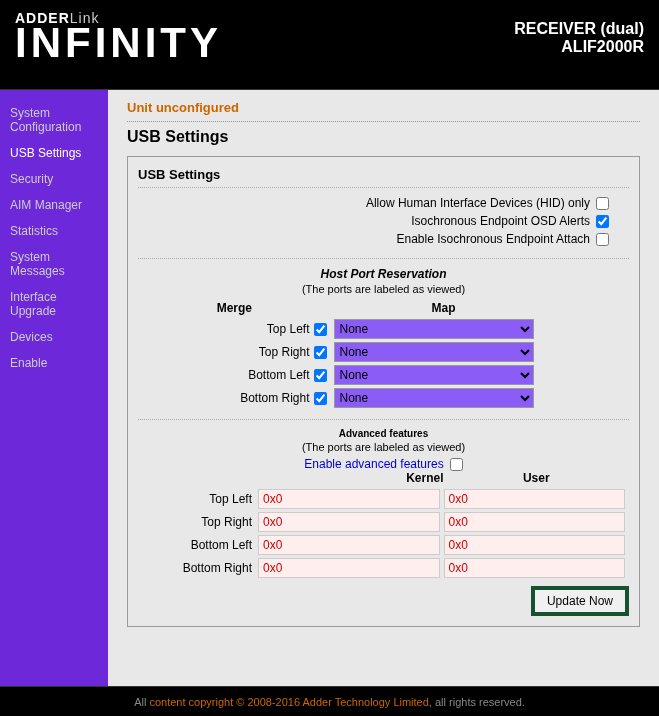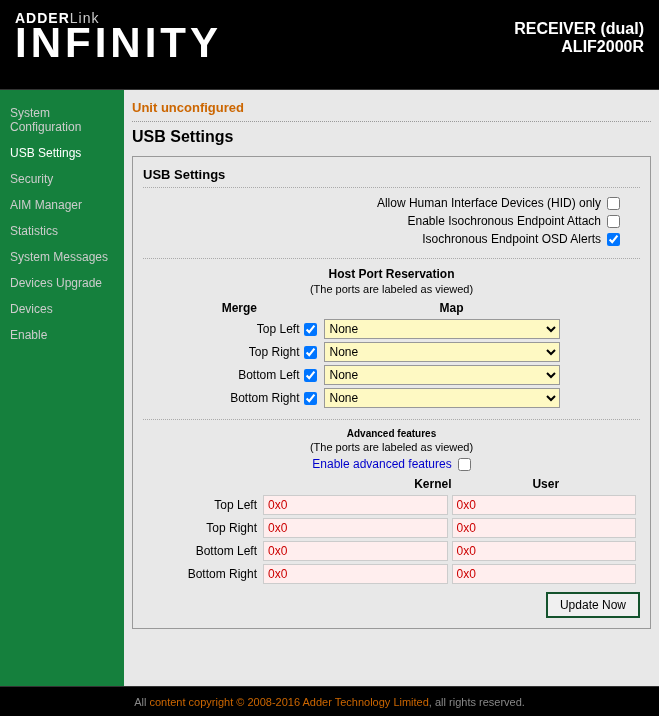--- a/index.html
+++ b/index.html
@@ -54,43 +54,43 @@
     }
 
     
     .layout {
       display: flex;
       height: calc(716px - 90px - 30px);
     }
 
     
     .sidebar {
-      width: 124px;
-      background: #15803d;
+      width: 108px;
+      background: #6d28d9;
       padding: 10px 0;
       flex-shrink: 0;
     }
     .sidebar-item {
       display: block;
       padding: 6px 10px;
       color: #ccc;
       text-decoration: none;
       font-size: 12px;
       cursor: pointer;
     }
     .sidebar-item.active {
       color: #fff;
     }
 
     
     .main {
       flex: 1;
       background: #e8e8e8;
       color: #000;
-      padding: 10px 8px;
+      padding: 10px 19px;
       overflow-y: auto;
     }
 
     .unit-unconfigured {
       color: #cc6600;
       font-weight: bold;
       font-size: 13px;
       margin-bottom: 6px;
       border-bottom: 1px dotted #999;
       padding-bottom: 6px;
@@ -146,20 +146,21 @@
     .host-port-section {
       border-bottom: 1px dotted #aaa;
       padding-bottom: 8px;
       margin-bottom: 8px;
     }
     .host-port-title {
       text-align: center;
       font-weight: bold;
       font-size: 12px;
       margin-bottom: 2px;
+      font-style: italic;
     }
     .host-port-subtitle {
       text-align: center;
       font-size: 11px;
       margin-bottom: 6px;
     }
     .merge-map-header {
       display: flex;
       justify-content: center;
       margin-bottom: 4px;
@@ -189,24 +190,24 @@
       font-size: 12px;
       color: #000;
       padding-right: 4px;
     }
     .port-row-checkbox {
       width: 20px;
       display: flex;
       align-items: center;
     }
     .port-row select {
-      width: 236px;
+      width: 200px;
       font-size: 12px;
       padding: 1px;
-      background: #fef9c3;
+      background: #8b5cf6;
       border: 1px solid #999;
     }
 
     
     .advanced-section {
       margin-bottom: 8px;
     }
     .advanced-title {
       text-align: center;
       font-weight: bold;
@@ -215,21 +216,21 @@
     }
     .advanced-subtitle {
       text-align: center;
       font-size: 11px;
       margin-bottom: 4px;
     }
     .enable-advanced-row {
       display: flex;
       justify-content: center;
       align-items: center;
-      margin-bottom: 6px;
+      margin-bottom: 0;
     }
     .enable-advanced-row label {
       color: #0000cc;
       font-size: 12px;
       margin-right: 6px;
     }
 
     .kernel-user-header {
       display: flex;
       margin-bottom: 4px;
@@ -271,21 +272,21 @@
       color: #cc0000;
     }
 
     .update-btn-row {
       display: flex;
       justify-content: flex-end;
       margin-top: 8px;
     }
     .update-btn {
       background: #f0f0f0;
-      border: 2px solid #14532d;
+      border: 4px solid #14532d;
       padding: 4px 12px;
       font-size: 12px;
       cursor: pointer;
       color: #000;
     }
 
     
     .footer {
       height: 30px;
       background: #000;
@@ -319,44 +320,44 @@
 
 <div class="layout">
 
   <nav class="sidebar">
     <a class="sidebar-item">System Configuration</a>
     <a class="sidebar-item active">USB Settings</a>
     <a class="sidebar-item">Security</a>
     <a class="sidebar-item">AIM Manager</a>
     <a class="sidebar-item">Statistics</a>
     <a class="sidebar-item">System Messages</a>
-    <a class="sidebar-item">Devices Upgrade</a>
+    <a class="sidebar-item">Interface Upgrade</a>
     <a class="sidebar-item">Devices</a>
     <a class="sidebar-item">Enable</a>
   </nav>
 
   <main class="main">
     <div class="unit-unconfigured">Unit unconfigured</div>
     <div class="page-title">USB Settings</div>
 
     <div class="section-box">
       <div class="section-title">USB Settings</div>
 
       <div class="checkboxes-area">
         <div class="checkbox-row">
           <label>Allow Human Interface Devices (HID) only</label>
           <input type="checkbox" style="">
         </div>
         <div class="checkbox-row">
+          <label>Isochronous Endpoint OSD Alerts</label>
+          <input type="checkbox" checked="" style="">
+        </div>
+        <div class="checkbox-row">
           <label>Enable Isochronous Endpoint Attach</label>
           <input type="checkbox" style="">
-        </div>
-        <div class="checkbox-row">
-          <label>Isochronous Endpoint OSD Alerts</label>
-          <input type="checkbox" checked="" style="">
         </div>
       </div>
 
       <div class="host-port-section">
         <div class="host-port-title">Host Port Reservation</div>
         <div class="host-port-subtitle">(The ports are labeled as viewed)</div>
         <div class="merge-map-header">
           <div class="merge-label">Merge</div>
           <div class="map-label">Map</div>
         </div>

